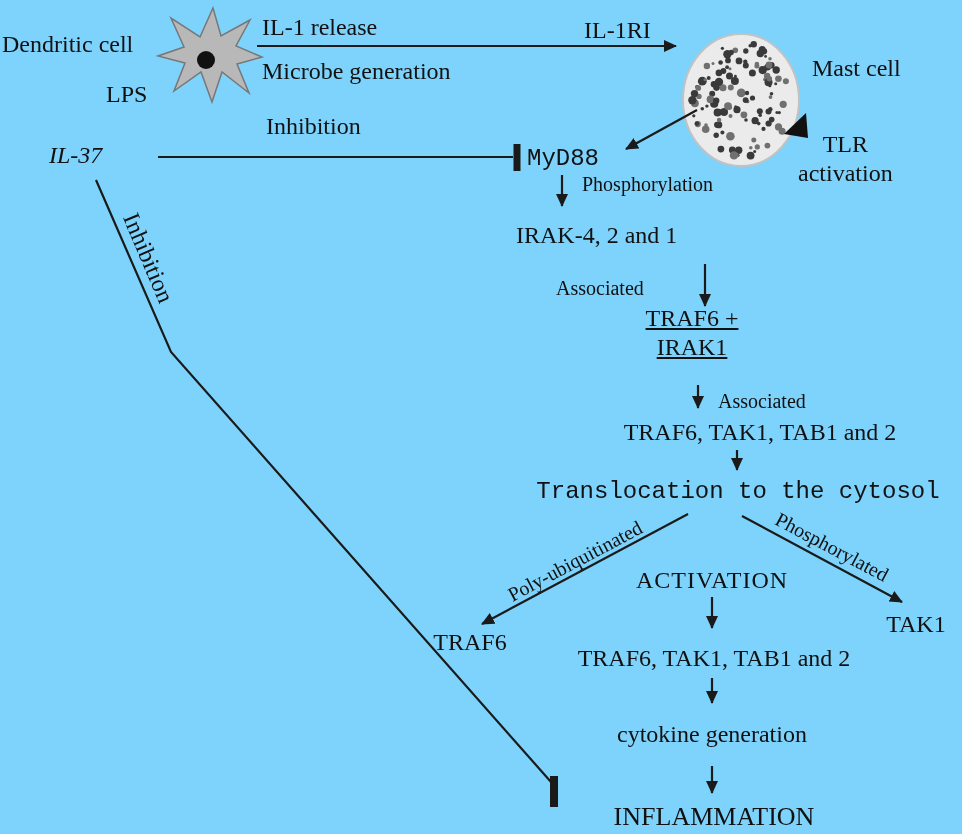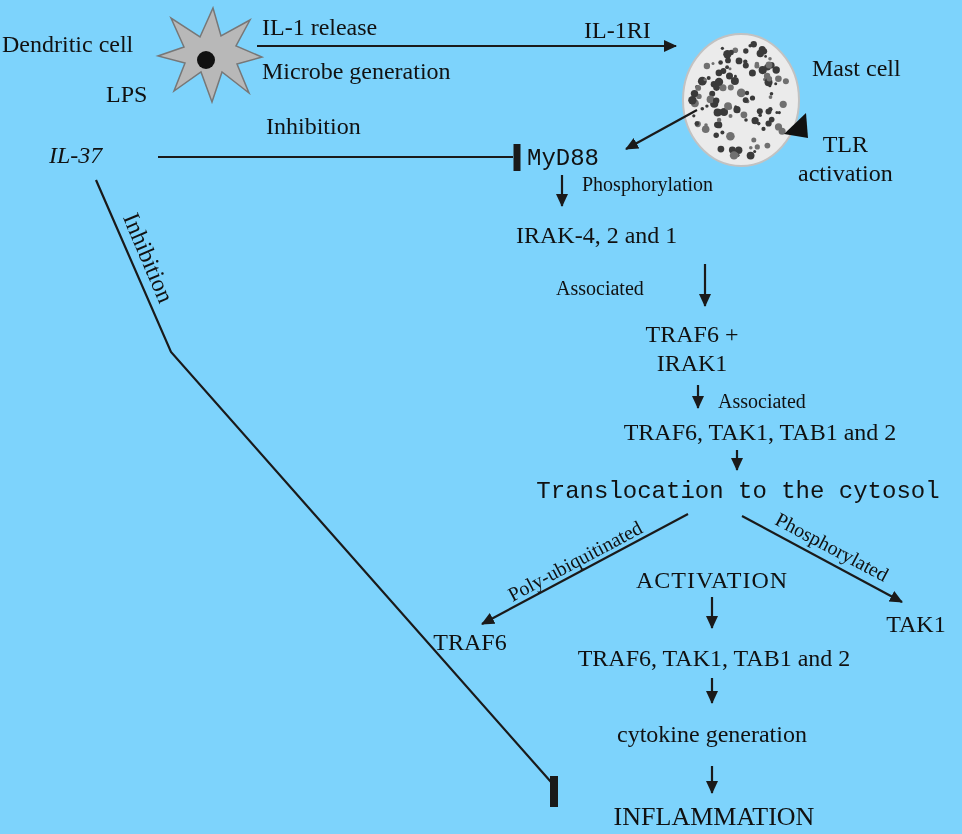--- a/index.html
+++ b/index.html
@@ -206,21 +206,21 @@
   <div class="lbl fs-m" style="left:49px; top:141px;font-style:italic;">IL-37</div>
   <div class="lbl fs-m" style="left:266px; top:112px;">Inhibition</div>
 
   <div class="lbl fs-m rot" style="left:148px; top:258px; transform:translate(-50%,-50%) rotate(67deg);">Inhibition</div>
 
   <div class="lbl fs-m" style="left:527px; top:144px;font-family:Liberation Mono, monospace;">MyD88</div>
   <div class="lbl fs-s" style="left:582px; top:172px;">Phosphorylation</div>
   <div class="lbl fs-m" style="left:516px; top:221px;">IRAK-4, 2 and 1</div>
   <div class="lbl fs-s" style="left:556px; top:276px;">Associated</div>
 
-  <div class="lbl fs-m two-line ctr" style="left:692px; top:320px;">
+  <div class="lbl fs-m two-line ctr" style="left:692px; top:304px;text-decoration:underline;">
     <div>TRAF6 +</div>
     <div>IRAK1</div>
   </div>
 
   <div class="lbl fs-s" style="left:718px; top:389px;">Associated</div>
   <div class="lbl fs-m ctr" style="left:760px; top:418px;">TRAF6, TAK1, TAB1 and 2</div>
   <div class="lbl fs-m ctr" style="left:738px; top:477px;font-family:Liberation Mono, monospace;">Translocation to the cytosol</div>
 
   <div class="lbl fs-s rot" style="left:575px; top:561px; transform:translate(-50%,-50%) rotate(-28deg);">Poly-ubiquitinated</div>
 

